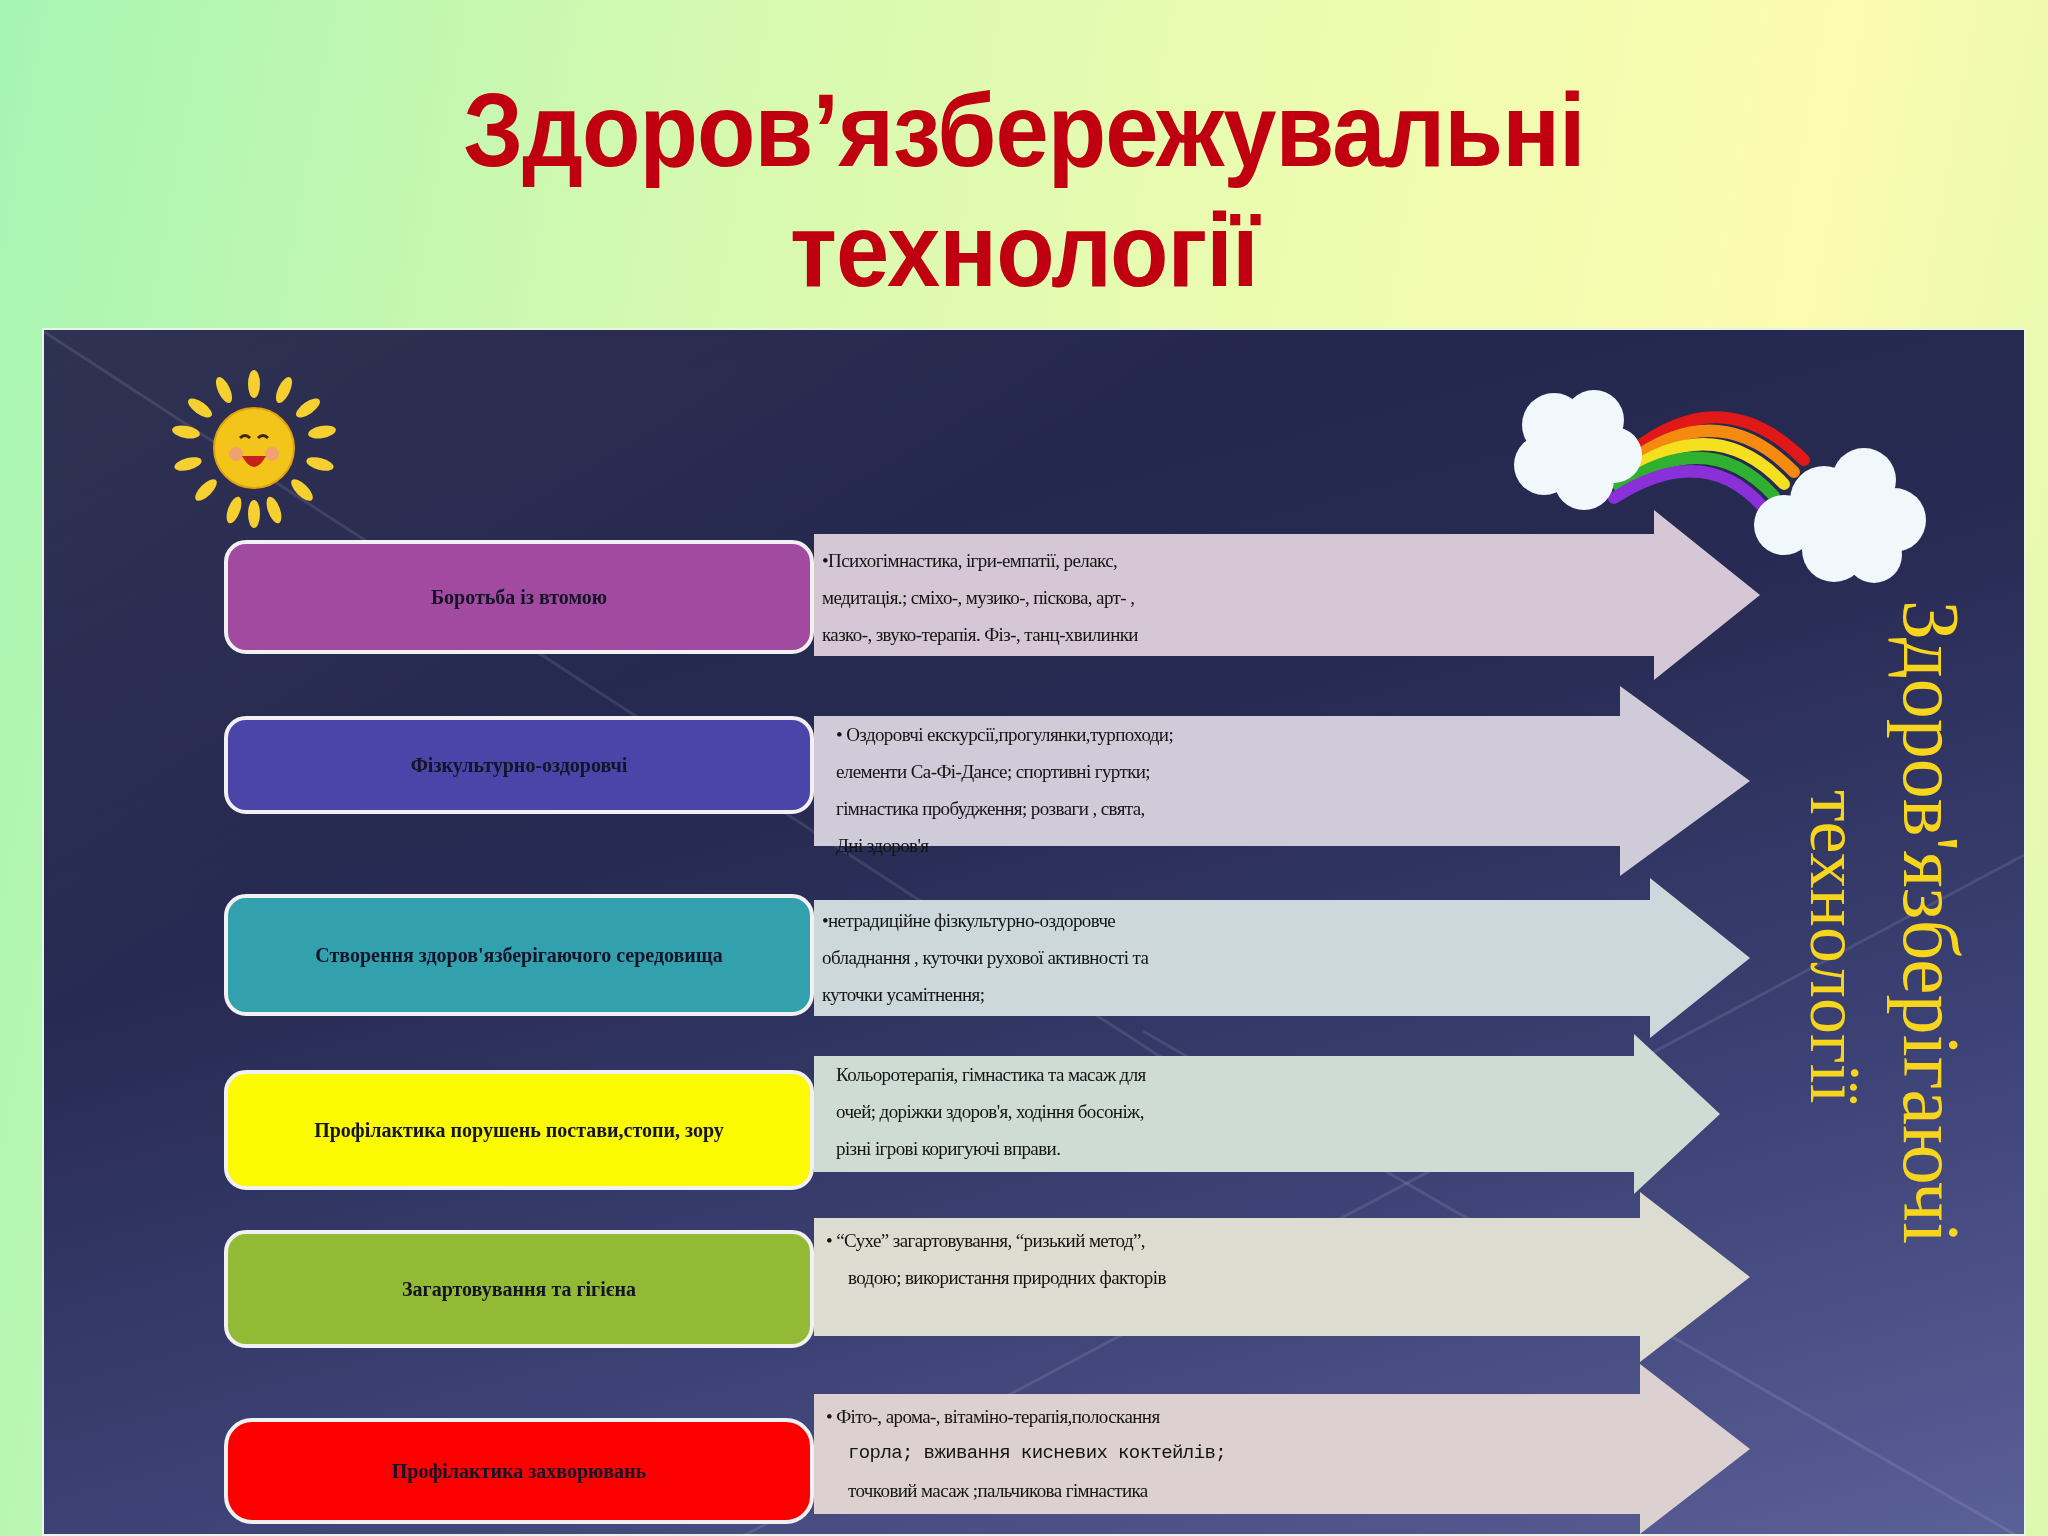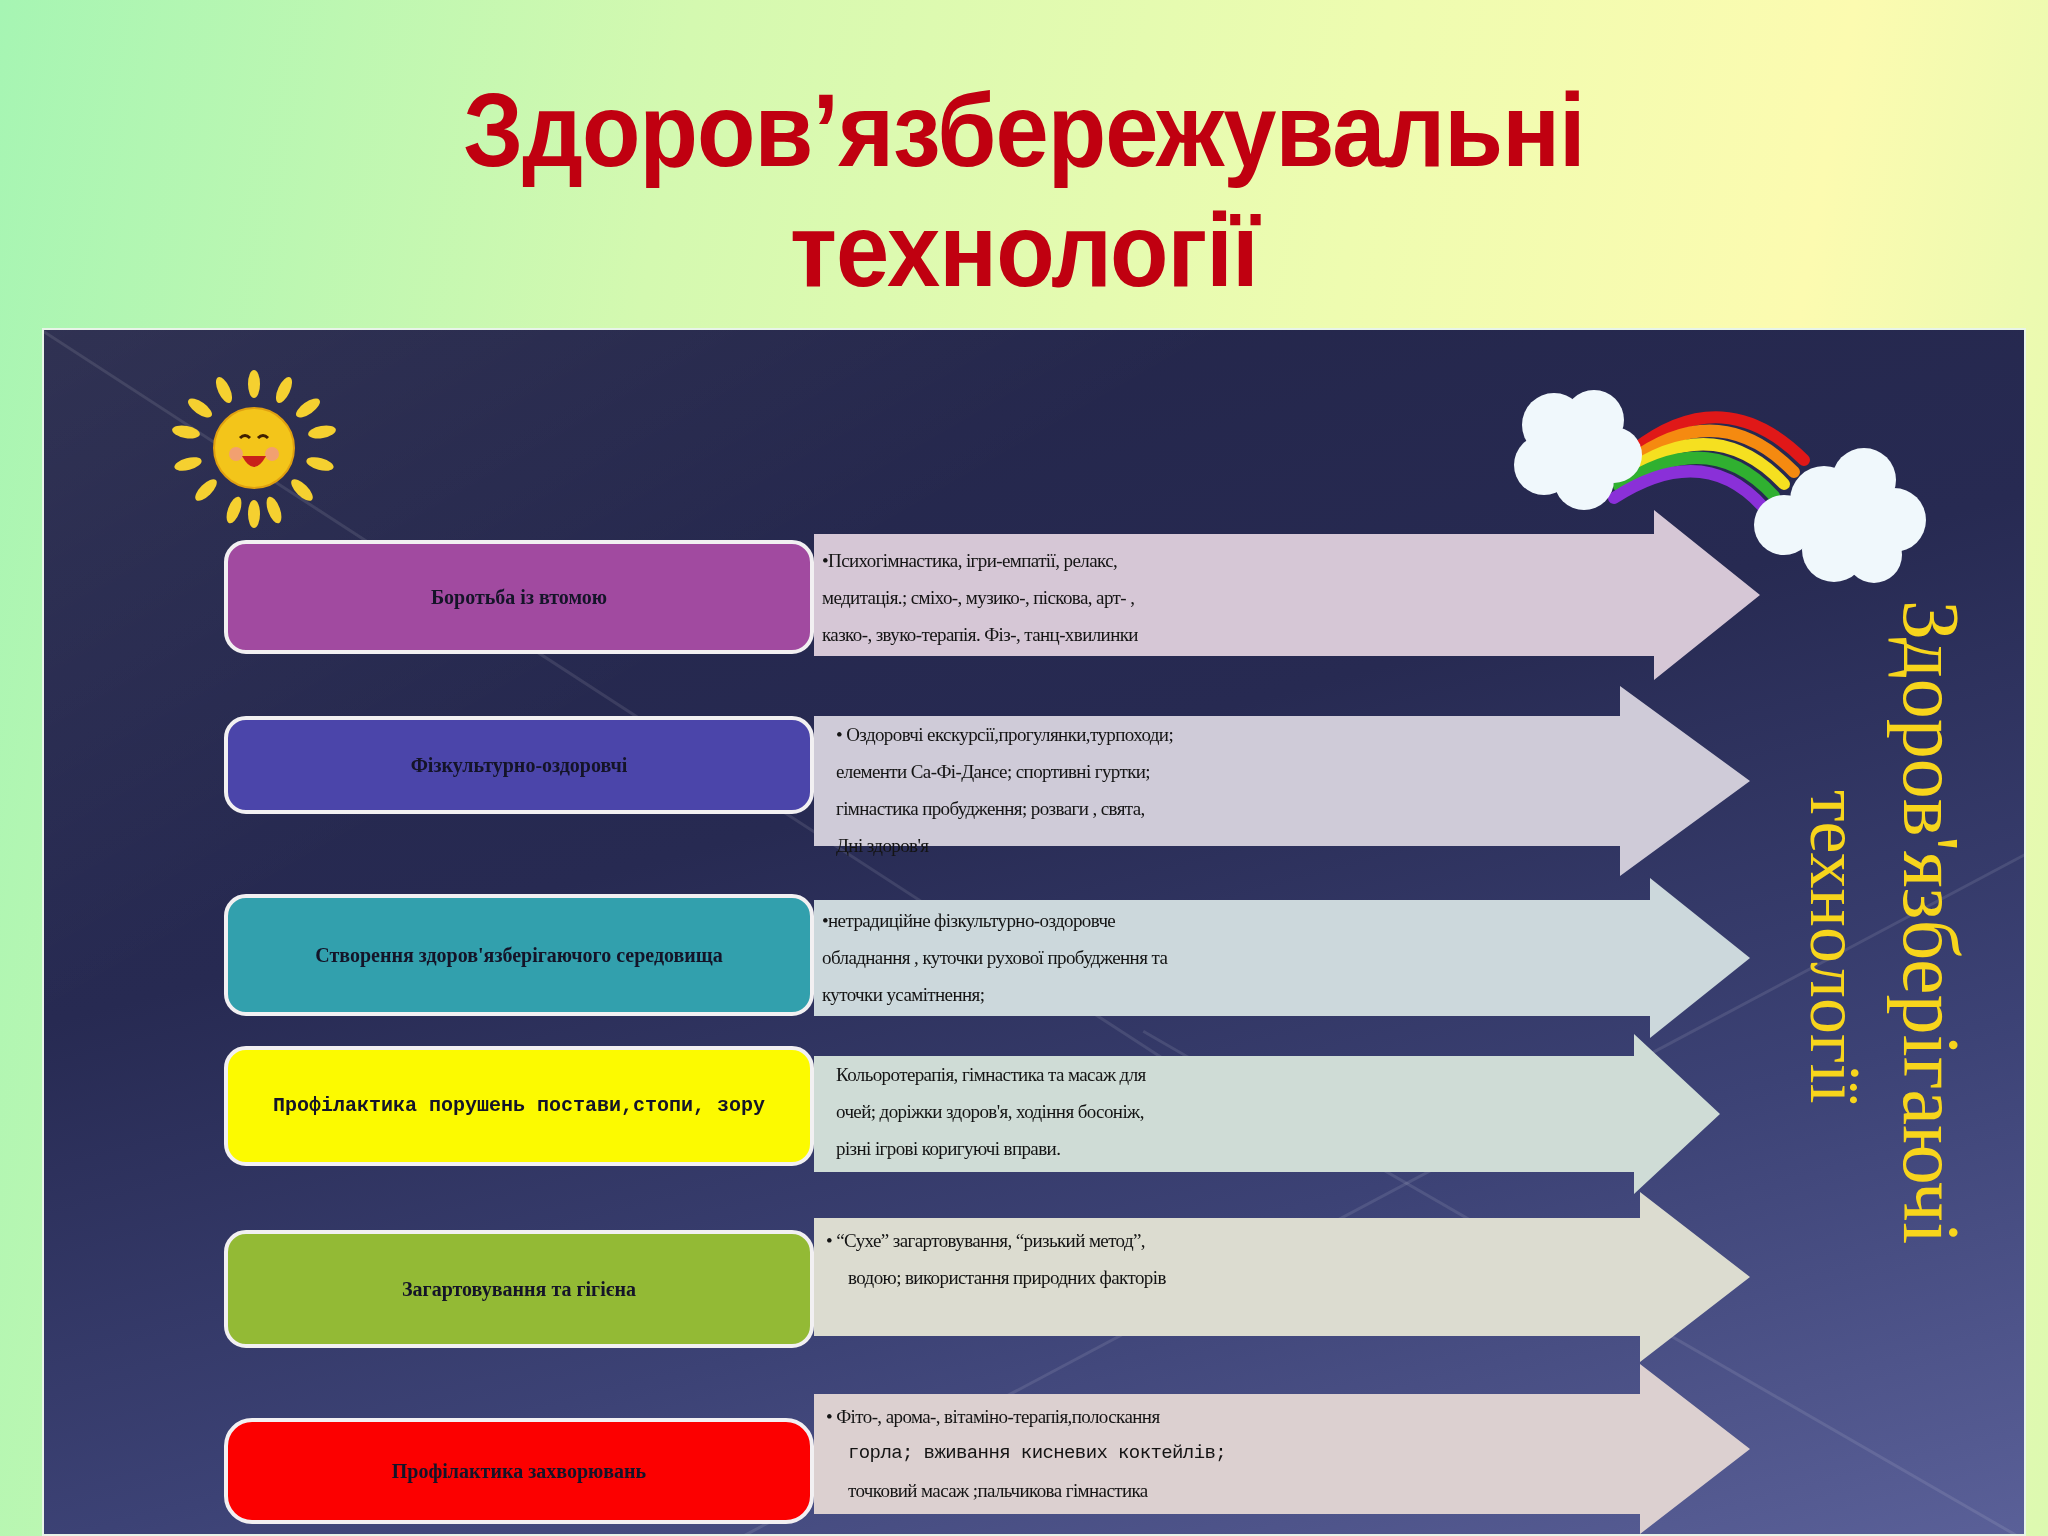--- a/index.html
+++ b/index.html
@@ -155,41 +155,41 @@
     </div>
   </div>
 
   <div class="row" style="top:548px;height:160px;">
     <div class="arrow" style="top:0;">
       <svg width="950" height="160">
           <polygon points="0,22 836,22 836,0 936,80 836,160 836,138 0,138" fill="#ccd8dc"></polygon>
         </svg>
       <div class="desc" style="top:24px;">
         <span class="line">•нетрадиційне фізкультурно-оздоровче</span>
-        <span class="line">обладнання , куточки рухової пробудження  та</span>
+        <span class="line">обладнання , куточки рухової активності  та</span>
         <span class="line">куточки усамітнення;</span>
       </div>
     </div>
     <div class="cat-box" style="top:16px;height:122px;background:#32a0ad;">
       <span>Створення здоров'язберігаючого середовища</span>
     </div>
   </div>
 
   <div class="row" style="top:704px;height:160px;">
     <div class="arrow" style="top:0;">
       <svg width="950" height="160">
           <polygon points="0,22 820,22 820,0 906,80 820,160 820,138 0,138" fill="#cfdcd6"></polygon>
         </svg>
       <div class="desc" style="top:22px;left:22px;">
         <span class="line">Кольоротерапія, гімнастика та масаж для</span>
         <span class="line">очей; доріжки здоров'я, ходіння босоніж,</span>
         <span class="line">різні ігрові коригуючі вправи.</span>
       </div>
     </div>
-    <div class="cat-box" style="top:12px;height:120px;background:#fcfa00;font-family:Liberation Mono, monospace;">
+    <div class="cat-box" style="top:36px;height:120px;background:#fcfa00;">
       <span>Профілактика порушень постави,стопи, зору</span>
     </div>
   </div>
 
   <div class="row" style="top:862px;height:170px;">
     <div class="arrow" style="top:0;">
       <svg width="950" height="170">
           <polygon points="0,26 826,26 826,0 936,85 826,170 826,144 0,144" fill="#dcdcd0"></polygon>
         </svg>
       <div class="desc" style="top:30px;left:12px;">

